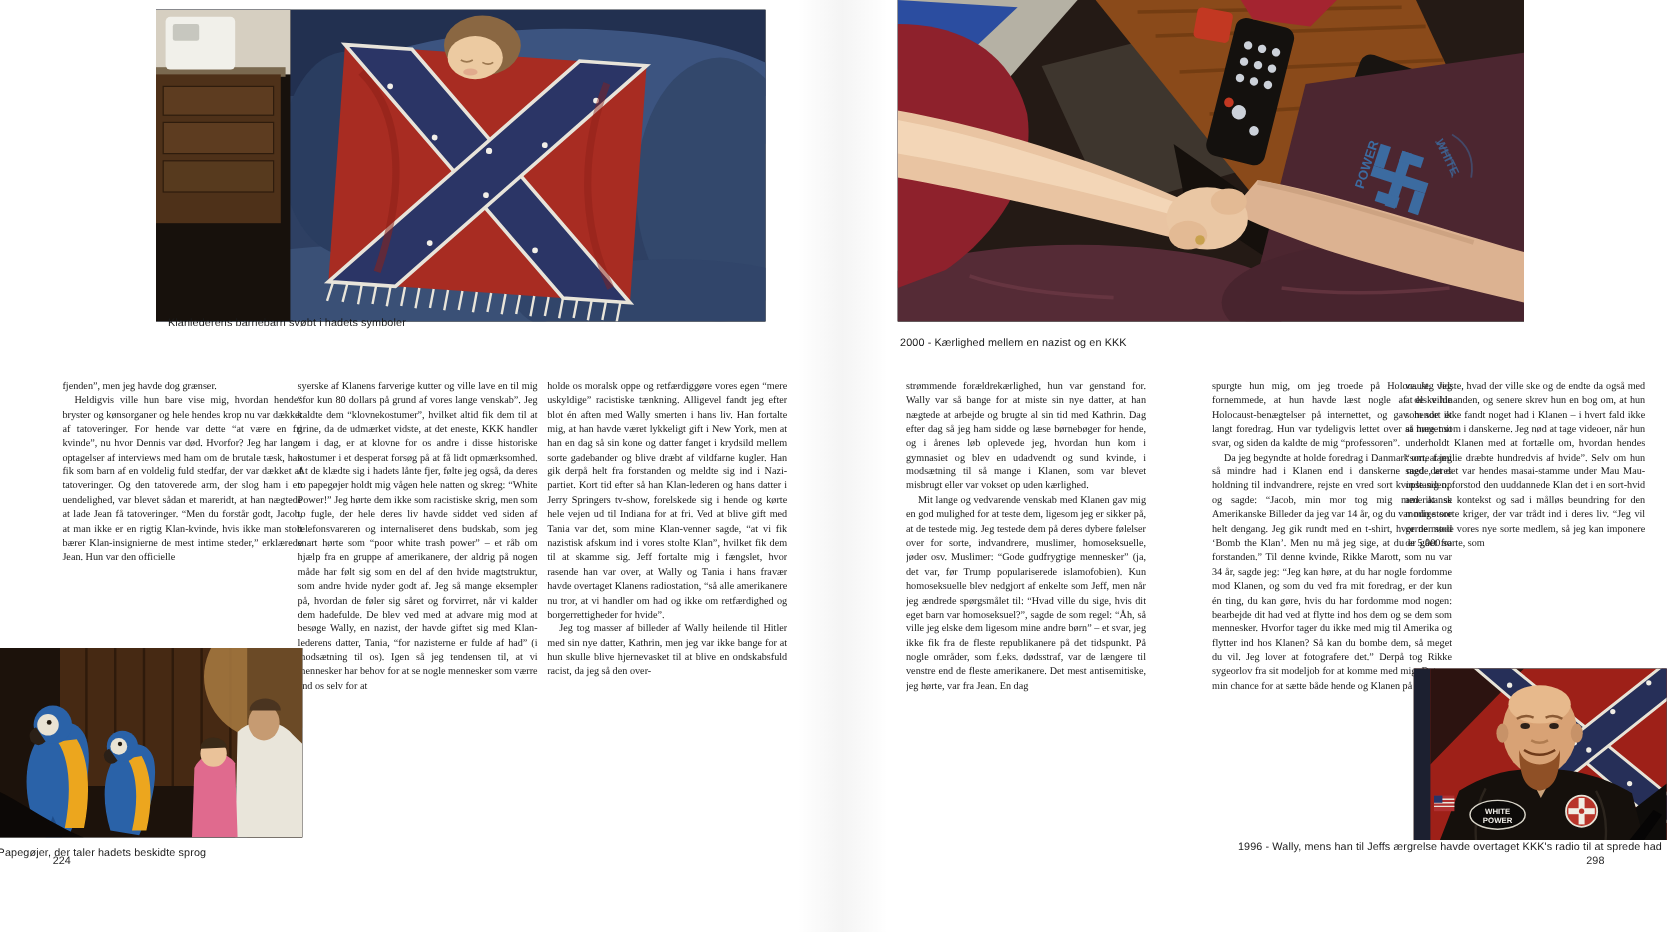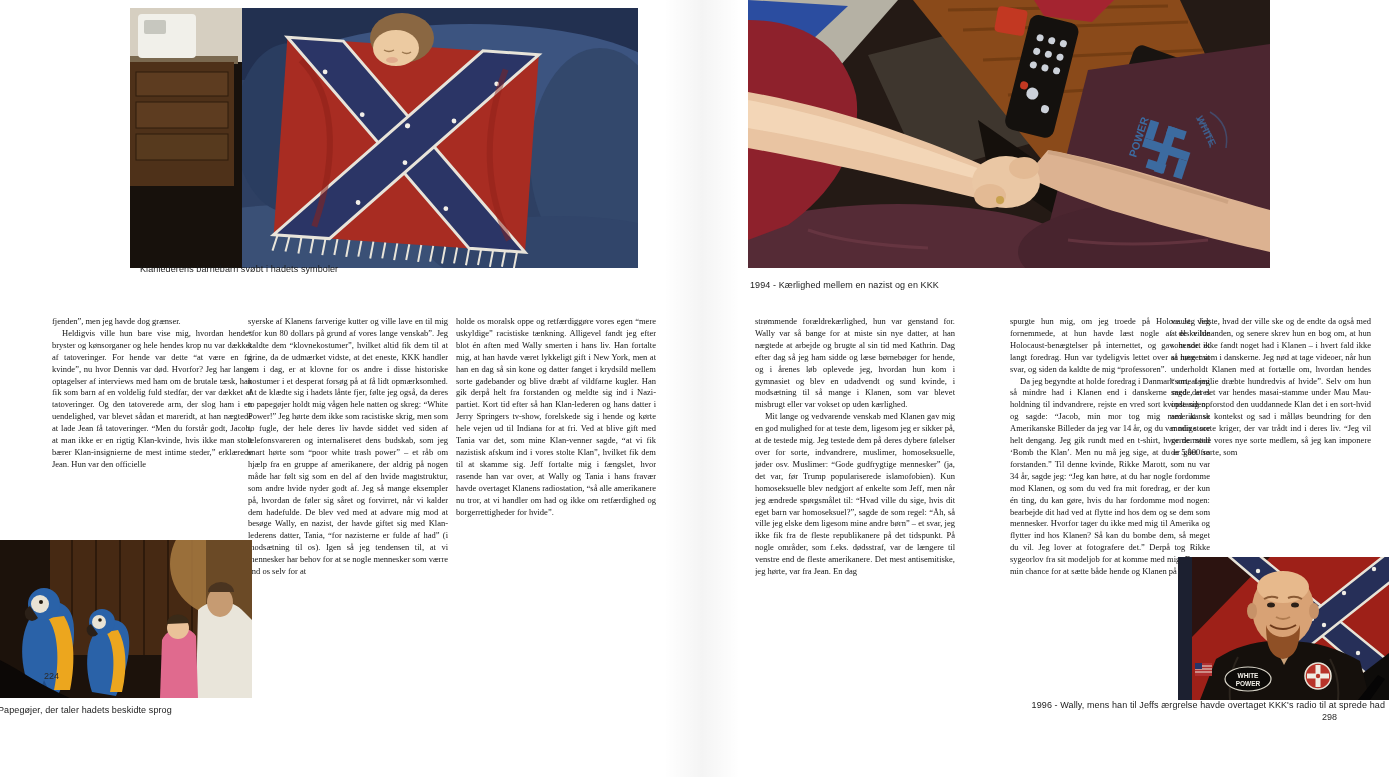--- a/index.html
+++ b/index.html
@@ -107,20 +107,21 @@
 
 <div class="col" style="left:52px;top:316px;height:220px;">
   <p>fjenden”, men jeg havde dog grænser.</p>
   <p class="indent">Heldigvis ville hun bare vise mig, hvordan hendes bryster og kønsorganer og hele hendes krop nu var dækket af tatoveringer. For hende var dette “at være en fri kvinde”, nu hvor Dennis var død. Hvorfor? Jeg har lange optagelser af interviews med ham om de brutale tæsk, han fik som barn af en voldelig fuld stedfar, der var dækket af tatoveringer. Og den tatoverede arm, der slog ham i en uendelighed, var blevet sådan et mareridt, at han nægtede at lade Jean få tatoveringer. “Men du forstår godt, Jacob, at man ikke er en rigtig Klan-kvinde, hvis ikke man stolt bærer Klan-insignierne de mest intime steder,” erklærede Jean. Hun var den officielle</p>
 </div>
 <div class="col" style="left:248px;top:316px;height:388px;">
   <p>syerske af Klanens farverige kutter og ville lave en til mig “for kun 80 dollars på grund af vores lange venskab”. Jeg kaldte dem “klovnekostumer”, hvilket altid fik dem til at grine, da de udmærket vidste, at det eneste, KKK handler om i dag, er at klovne for os andre i disse historiske kostumer i et desperat forsøg på at få lidt opmærksomhed. At de klædte sig i hadets lånte fjer, følte jeg også, da deres to papegøjer holdt mig vågen hele natten og skreg: “White Power!” Jeg hørte dem ikke som racistiske skrig, men som to fugle, der hele deres liv havde siddet ved siden af telefonsvareren og internaliseret dens budskab, som jeg snart hørte som “poor white trash power” – et råb om hjælp fra en gruppe af amerikanere, der aldrig på nogen måde har følt sig som en del af den hvide magtstruktur, som andre hvide nyder godt af. Jeg så mange eksempler på, hvordan de føler sig såret og forvirret, når vi kalder dem hadefulde. De blev ved med at advare mig mod at besøge Wally, en nazist, der havde giftet sig med Klan-lederens datter, Tania, “for nazisterne er fulde af had” (i modsætning til os). Igen så jeg tendensen til, at vi mennesker har behov for at se nogle mennesker som værre end os selv for at</p>
 </div>
 <div class="col" style="left:456px;top:316px;height:388px;">
   <p>holde os moralsk oppe og retfærdiggøre vores egen “mere uskyldige” racistiske tænkning. Alligevel fandt jeg efter blot én aften med Wally smerten i hans liv. Han fortalte mig, at han havde været lykkeligt gift i New York, men at han en dag så sin kone og datter fanget i krydsild mellem sorte gadebander og blive dræbt af vildfarne kugler. Han gik derpå helt fra forstanden og meldte sig ind i Nazi-partiet. Kort tid efter så han Klan-lederen og hans datter i Jerry Springers tv-show, forelskede sig i hende og kørte hele vejen ud til Indiana for at fri. Ved at blive gift med Tania var det, som mine Klan-venner sagde, “at vi fik nazistisk afskum ind i vores stolte Klan”, hvilket fik dem til at skamme sig. Jeff fortalte mig i fængslet, hvor rasende han var over, at Wally og Tania i hans fravær havde overtaget Klanens radiostation, “så alle amerikanere nu tror, at vi handler om had og ikke om retfærdighed og borgerrettigheder for hvide”.</p>
+  <p class="indent">Jeg tog masser af billeder af Wally heilende til Hitler med sin nye datter, Kathrin, men jeg var ikke bange for at hun skulle blive hjernevasket til at blive en ondskabsfuld racist, da jeg så den over-</p>
 </div>
 
 <div class="photo" style="left:0px;top:540px;width:252px;height:158px;">
   <svg viewBox="0 0 252 158" preserveAspectRatio="none">
     <rect width="252" height="158" fill="#1c120b"></rect>
     <rect x="50" y="0" width="160" height="115" fill="#462913"></rect>
     <g stroke="#2e1a0b" stroke-width="2">
       <line x1="72" y1="0" x2="72" y2="115"></line>
         <line x1="96" y1="0" x2="96" y2="115"></line>
       <line x1="120" y1="0" x2="120" y2="115"></line>
@@ -155,21 +156,21 @@
       <ellipse cx="220" cy="62" rx="13" ry="15" fill="#c69b72"></ellipse>
       <path d="M208,52 a13,10 0 0 1 26,0 Z" fill="#4a3420"></path>
       <path d="M160,158 L162,100 C168,86 188,84 196,96 L198,158 Z" fill="#e06a8e"></path>
       <circle cx="178" cy="88" r="11" fill="#eac299"></circle>
       <path d="M167,84 a11,9 0 0 1 22,-1 Z" fill="#3a2a18"></path>
     </g>
     <path d="M0,158 L0,120 C20,130 40,145 70,158 Z" fill="#0c0806"></path>
   </svg>
 </div>
 <div class="caption" style="left:-2px;top:705px;">Papegøjer, der taler hadets beskidte sprog</div>
-<div class="pagenum" style="left:44px;top:671px;">224</div>
+<div class="pagenum" style="left:44px;top:712px;">224</div>
 
 <div class="photo" style="left:748px;top:0px;width:522px;height:268px;">
   <svg viewBox="0 0 522 268" preserveAspectRatio="none">
     <rect width="522" height="268" fill="#241a15"></rect>
     <path d="M0,0 L150,0 L92,66 L0,96 Z" fill="#b5b1a4"></path>
     <path d="M120,55 L280,15 L345,125 L175,175 Z" fill="#3e362e"></path>
 
     <g>
       <path d="M165,0 L432,0 L482,108 L298,165 Z" fill="#8a4a1a"></path>
       <path d="M298,165 L482,108 L484,146 L306,202 Z" fill="#5c2f0f"></path>
@@ -239,21 +240,21 @@
         <rect x="433" y="154" width="9" height="19"></rect>
         <rect x="413" y="126" width="19" height="9"></rect>
         <rect x="404" y="164" width="19" height="9"></rect>
       </g>
       <text x="388" y="158" transform="rotate(-72 388 158)" font-family="Liberation Sans, sans-serif" font-size="11" font-weight="bold" fill="#3c6ba0">POWER</text>
       <text x="448" y="118" transform="rotate(64 448 118)" font-family="Liberation Sans, sans-serif" font-size="10" font-weight="bold" fill="#3c6ba0" opacity="0.8">WHITE</text>
       <path d="M448,118 q18,10 14,30 M462,112 q20,12 16,36" stroke="#3c6ba0" stroke-width="1.5" fill="none" opacity="0.5"></path>
     </g>
   </svg>
 </div>
-<div class="caption" style="left:750px;top:280px;">1994 - Kærlighed mellem en nazist og en KKK</div>
+<div class="caption" style="left:750px;top:280px;">2000 - Kærlighed mellem en nazist og en KKK</div>
 
 <div class="col" style="left:755px;top:316px;height:388px;">
   <p>strømmende forældrekærlighed, hun var genstand for. Wally var så bange for at miste sin nye datter, at han nægtede at arbejde og brugte al sin tid med Kathrin. Dag efter dag så jeg ham sidde og læse børnebøger for hende, og i årenes løb oplevede jeg, hvordan hun kom i gymnasiet og blev en udadvendt og sund kvinde, i modsætning til så mange i Klanen, som var blevet misbrugt eller var vokset op uden kærlighed.</p>
   <p class="indent">Mit lange og vedvarende venskab med Klanen gav mig en god mulighed for at teste dem, ligesom jeg er sikker på, at de testede mig. Jeg testede dem på deres dybere følelser over for sorte, indvandrere, muslimer, homoseksuelle, jøder osv. Muslimer: “Gode gudfrygtige mennesker” (ja, det var, før Trump populariserede islamofobien). Kun homoseksuelle blev nedgjort af enkelte som Jeff, men når jeg ændrede spørgsmålet til: “Hvad ville du sige, hvis dit eget barn var homoseksuel?”, sagde de som regel: “Åh, så ville jeg elske dem ligesom mine andre børn” – et svar, jeg ikke fik fra de fleste republikanere på det tidspunkt. På nogle områder, som f.eks. dødsstraf, var de længere til venstre end de fleste amerikanere. Det mest antisemitiske, jeg hørte, var fra Jean. En dag</p>
 </div>
 <div class="col" style="left:963px;top:316px;height:388px;margin-left:47px;">
   <p>spurgte hun mig, om jeg troede på Holocaust. Jeg fornemmede, at hun havde læst nogle af de vilde Holocaust-benægtelser på internettet, og gav hende et langt foredrag. Hun var tydeligvis lettet over at høre mit svar, og siden da kaldte de mig “professoren”.</p>
   <p class="indent">Da jeg begyndte at holde foredrag i Danmark om, at jeg så mindre had i Klanen end i danskerne med deres holdning til indvandrere, rejste en vred sort kvinde sig op og sagde: “Jacob, min mor tog mig med at se Amerikanske Billeder da jeg var 14 år, og du var min store helt dengang. Jeg gik rundt med en t-shirt, hvor der stod ‘Bomb the Klan’. Men nu må jeg sige, at du er gået fra forstanden.” Til denne kvinde, Rikke Marott, som nu var 34 år, sagde jeg: “Jeg kan høre, at du har nogle fordomme mod Klanen, og som du ved fra mit foredrag, er der kun én ting, du kan gøre, hvis du har fordomme mod nogen: bearbejde dit had ved at flytte ind hos dem og se dem som mennesker. Hvorfor tager du ikke med mig til Amerika og flytter ind hos Klanen? Så kan du bombe dem, så meget du vil. Jeg lover at fotografere det.” Derpå tog Rikke sygeorlov fra sit modeljob for at komme med mig. Det var min chance for at sætte både hende og Klanen på en prø-</p>
 </div>
 <div class="col" style="left:1171px;top:316px;height:202px;">

